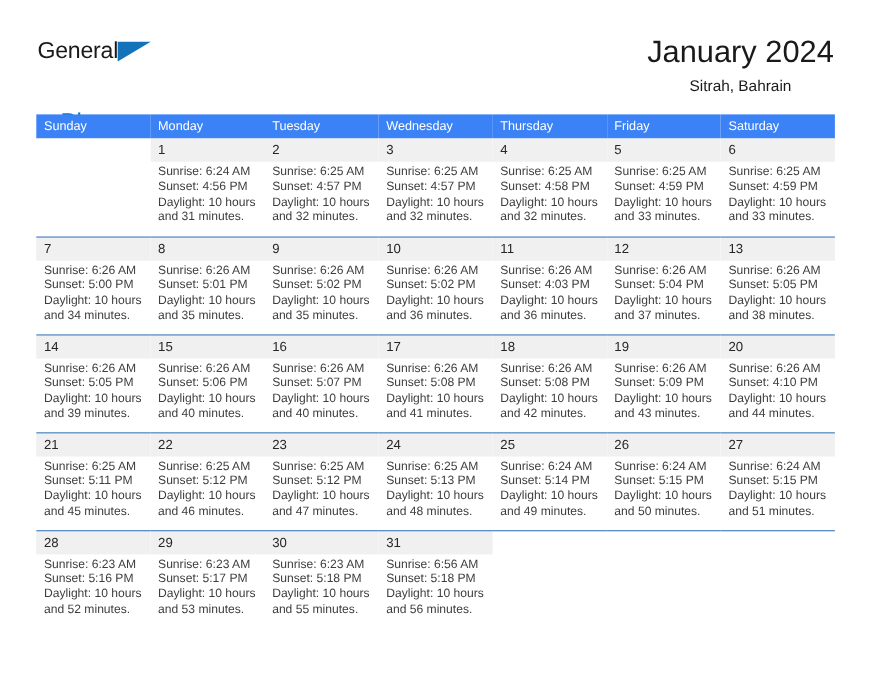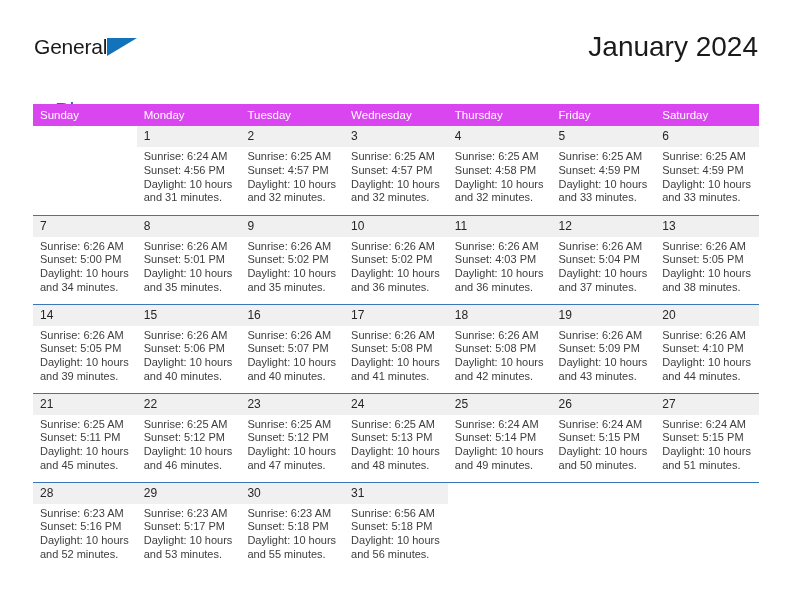--- a/index.html
+++ b/index.html
@@ -92,21 +92,21 @@
   
   .calendar {
     position: absolute;
     left: 33px;
     top: 104px;
     width: 726px;
     border-collapse: collapse;
     table-layout: fixed;
   }
   .calendar th {
-    background: #d946ef;
+    background: #3b82f6;
     color: #ffffff;
     font-size: 11.5px;
     font-weight: normal;
     text-align: left;
     padding: 5px 0 5px 7px;
     height: 12px;
     border: none;
   }
   .calendar td {
     vertical-align: top;
@@ -151,20 +151,21 @@
   <div class="header">
 
     <div class="brand">
       <span class="brand-general">General</span>
       <span class="brand-tri"></span>
       <span class="brand-blue">Blue</span>
     </div>
 
     <div class="title-block">
       <h1 class="cal-title">January 2024</h1>
+      <div class="cal-subtitle">Sitrah, Bahrain</div>
     </div>
 
   </div>
 
   <table class="calendar">
     <thead>
       <tr id="weekday-header-row">
           <th>Sunday</th>
           <th>Monday</th>
           <th>Tuesday</th>

